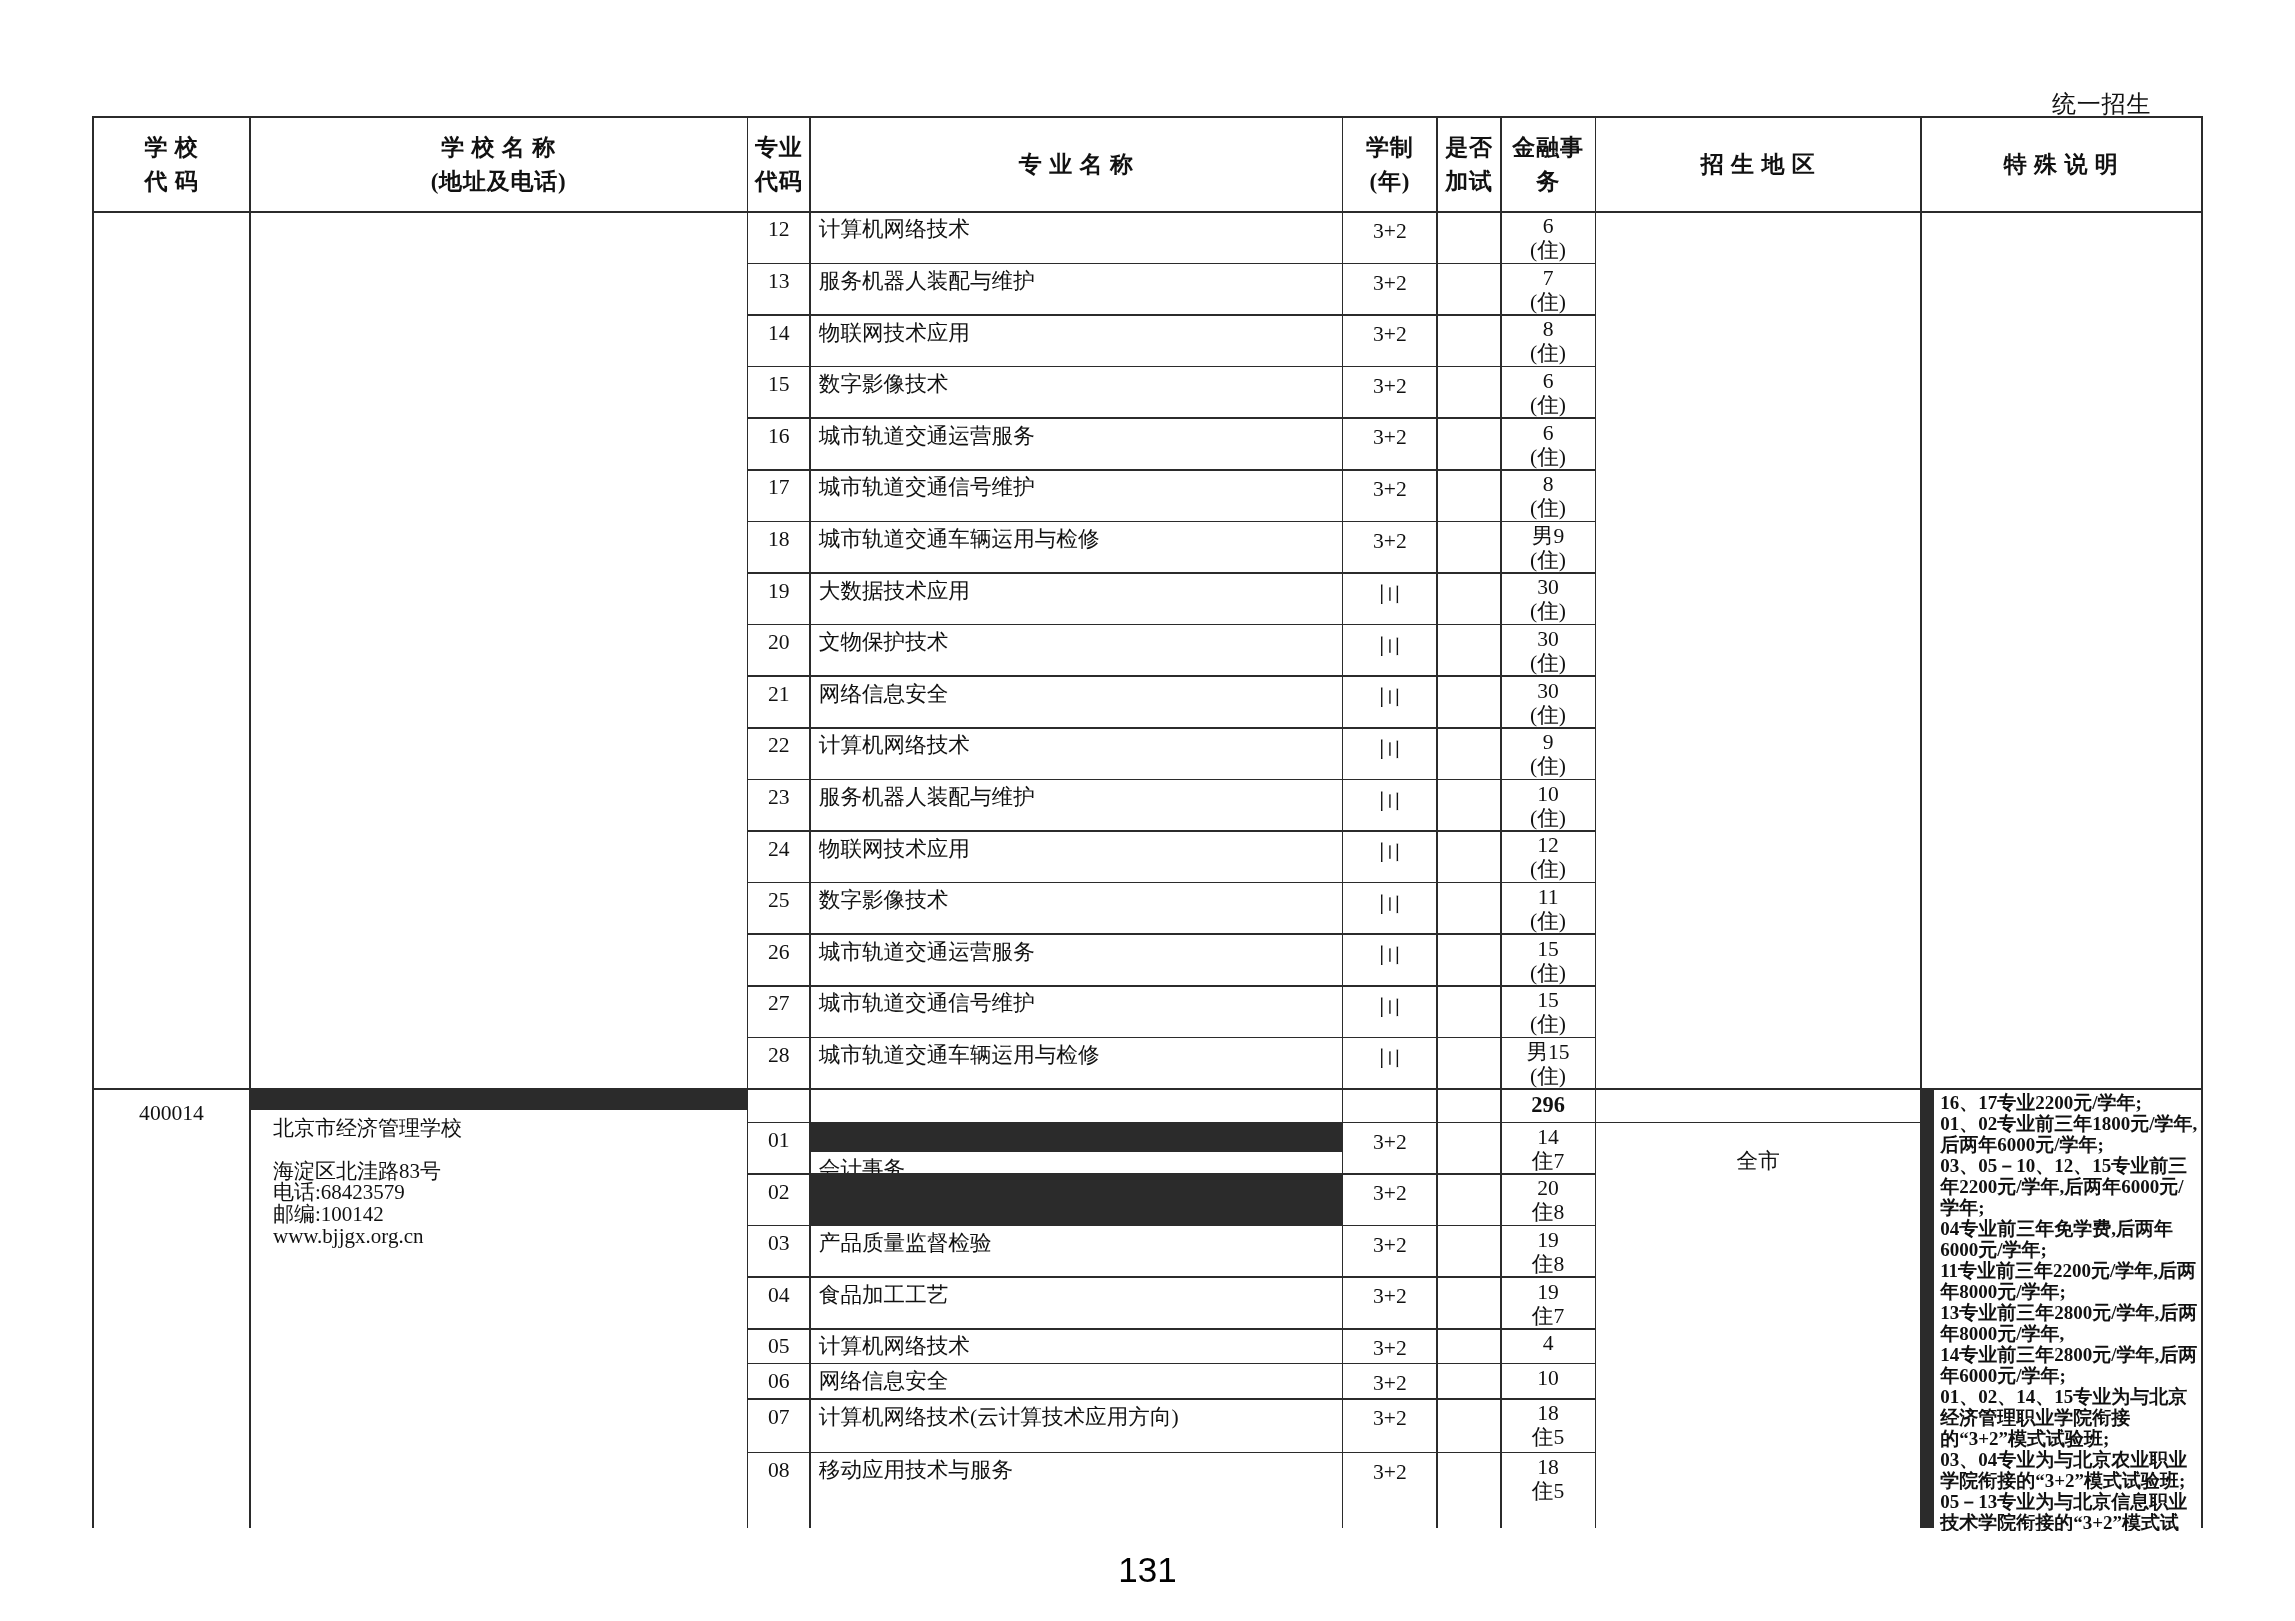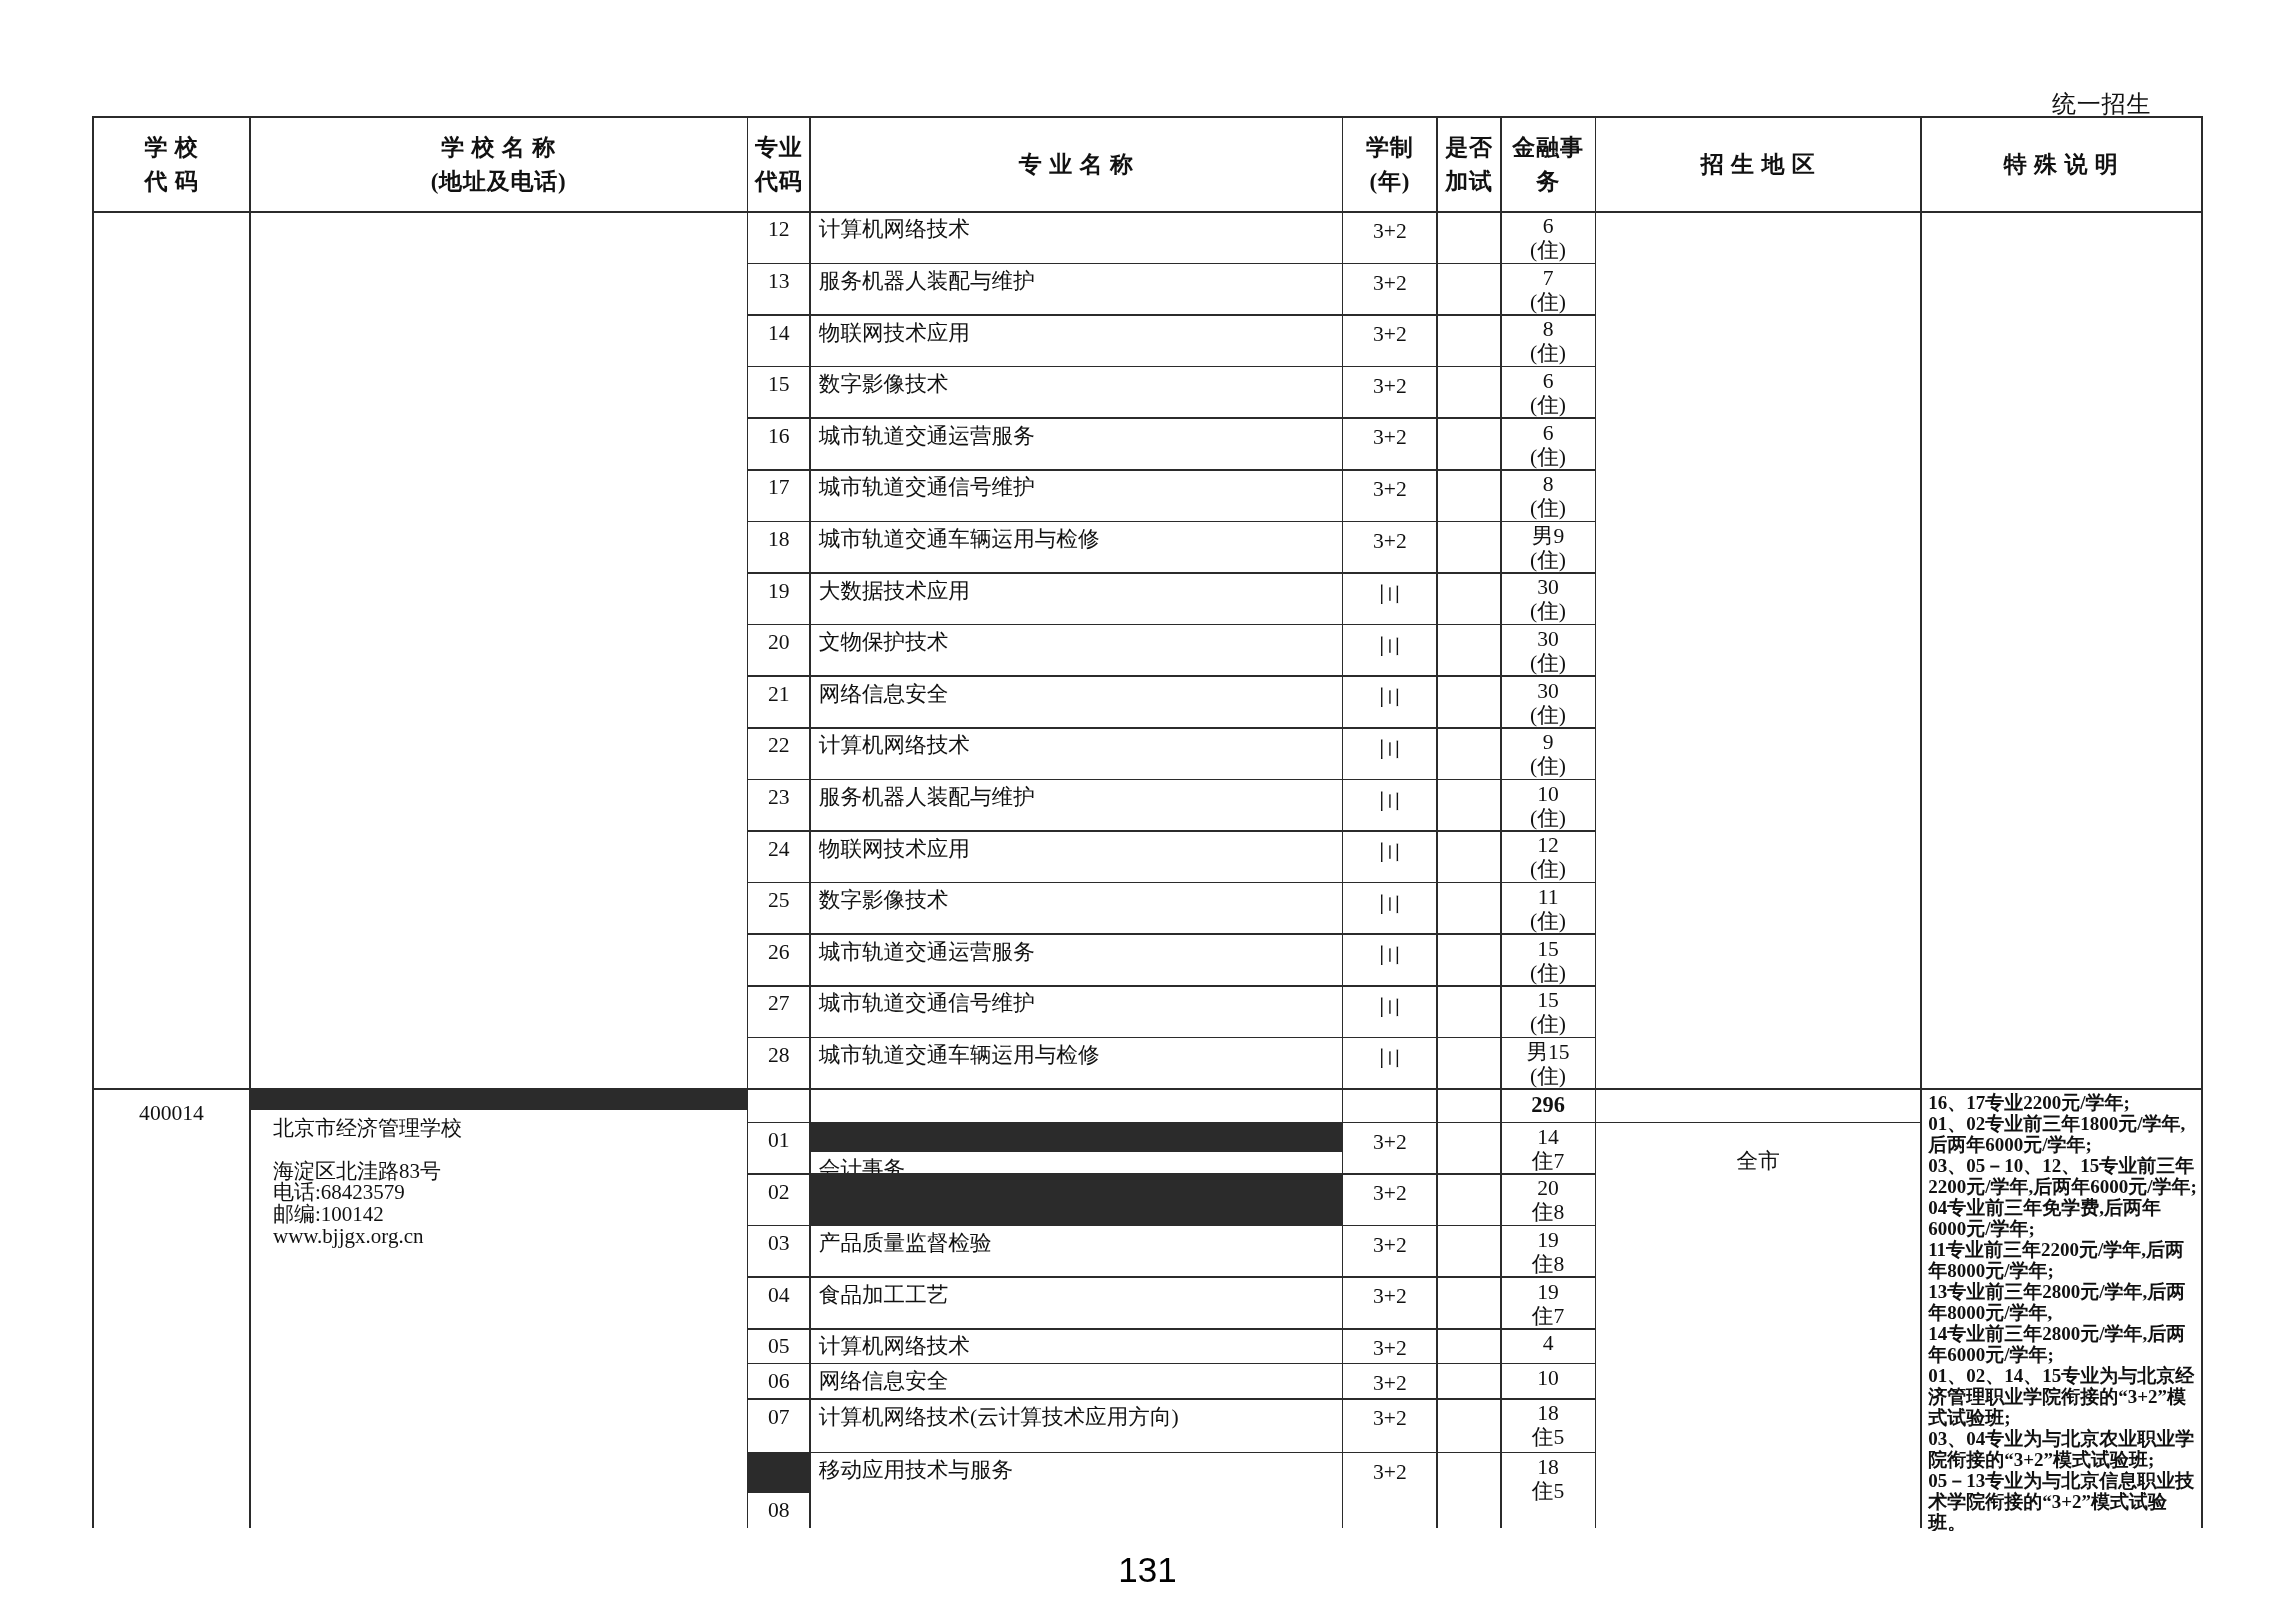--- a/index.html
+++ b/index.html
@@ -68,21 +68,21 @@
     <div class="cell" style="grid-row:19; grid-column:4;"></div>
     <div class="cell" style="grid-row:19; grid-column:5;"></div>
     <div class="cell" style="grid-row:19; grid-column:6;"></div>
     <div class="cell total-cell" style="grid-row:19; grid-column:7;">296</div>
     <div class="cell" style="grid-row:19; grid-column:8;"></div>
 
     <div class="cell region-cell" style="grid-row:20 / span 8; grid-column:8;">
       <div>全市</div>
     </div>
 
-    <div class="cell notes-cell" id="notes-cell" style="grid-row:19 / span 9; grid-column:9;">
+    <div class="cell notes-cell" id="notes-cell" style="grid-row:19 / span 9; grid-column:9;margin-left:12px;">
         <div>16、17专业2200元/学年;</div>
         <div>01、02专业前三年1800元/学年,后两年6000元/学年;</div>
         <div>03、05－10、12、15专业前三年2200元/学年,后两年6000元/学年;</div>
         <div>04专业前三年免学费,后两年6000元/学年;</div>
         <div>11专业前三年2200元/学年,后两年8000元/学年;</div>
         <div>13专业前三年2800元/学年,后两年8000元/学年,</div>
         <div>14专业前三年2800元/学年,后两年6000元/学年;</div>
         <div>01、02、14、15专业为与北京经济管理职业学院衔接的“3+2”模式试验班;</div>
         <div>03、04专业为与北京农业职业学院衔接的“3+2”模式试验班;</div>
         <div>05－13专业为与北京信息职业技术学院衔接的“3+2”模式试验班。</div>
@@ -302,21 +302,21 @@
         <div>10</div>
       </div>
       <div class="cell code-cell" style="grid-area: 26 / 3;">07</div>
       <div class="cell name-cell" style="grid-area: 26 / 4;">计算机网络技术(云计算技术应用方向)</div>
       <div class="cell dur-cell" style="grid-area: 26 / 5;">3+2</div>
       <div class="cell" style="grid-area: 26 / 6;"></div>
       <div class="cell count-cell" style="grid-area: 26 / 7;">
         <div>18</div>
         <div>住5</div>
       </div>
-      <div class="cell code-cell" style="grid-area: 27 / 3; margin-top: 40px;">08</div>
+      <div class="cell code-cell" style="grid-area: 27 / 3;">08</div>
       <div class="cell name-cell" style="grid-area: 27 / 4;">移动应用技术与服务</div>
       <div class="cell dur-cell" style="grid-area: 27 / 5;">3+2</div>
       <div class="cell" style="grid-area: 27 / 6;"></div>
       <div class="cell count-cell" style="grid-area: 27 / 7;">
         <div>18</div>
         <div>住5</div>
       </div>
     </div>
 
   <div class="page-number">131</div>

